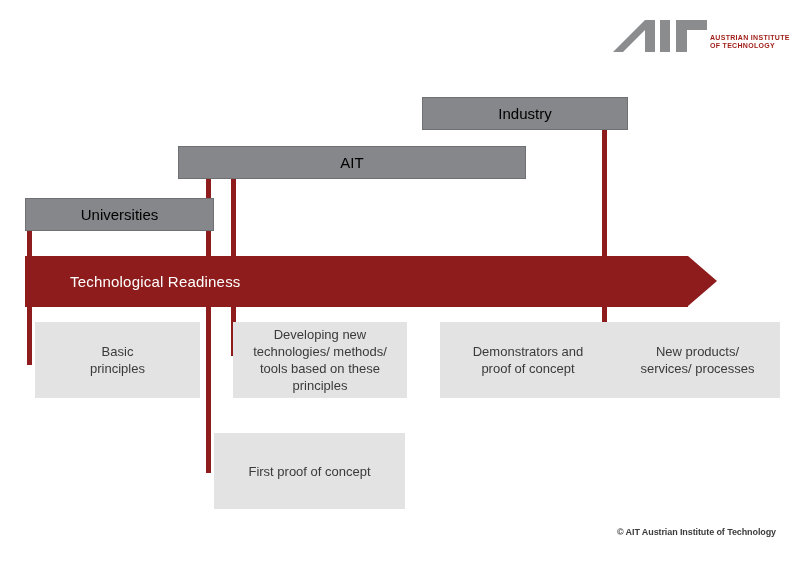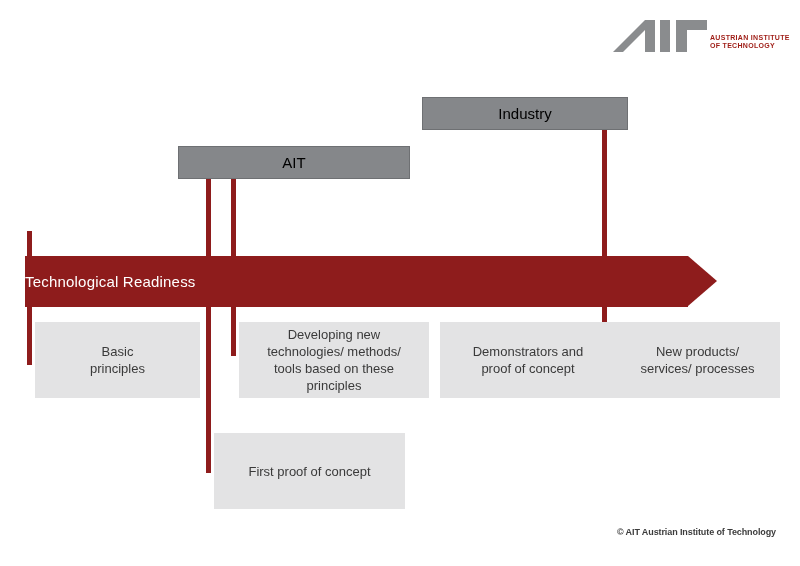--- a/index.html
+++ b/index.html
@@ -28,37 +28,37 @@
     position: absolute;
     height: 33px;
     background: #85878a;
     border: 1px solid #6e7073;
     color: #000000;
     font-size: 15px;
     display: flex; align-items: center; justify-content: center;
     z-index: 3;
   }
   .bar-universities { left: 25px;  top: 198px; width: 189px; }
-  .bar-ait          { left: 178px; top: 146px; width: 232px; }
+  .bar-ait          { left: 178px; top: 146px; width: 348px; }
   .bar-industry     { left: 422px; top: 97px;  width: 206px; }
 
   
   .vline { position: absolute; width: 5px; background: #8e1c1c; z-index: 1; }
   .vline-universities { left: 27px;  top: 231px; height: 134px; }
   .vline-ait-left     { left: 206px; top: 178px; height: 295px; }
   .vline-ait-right    { left: 231px; top: 178px; height: 178px; }
   .vline-industry     { left: 602px; top: 130px; height: 235px; }
 
   
   .arrow-body {
     position: absolute; left: 25px; top: 256px; width: 663px; height: 51px;
     background: #8e1c1c; z-index: 2;
     display: flex; align-items: center;
   }
-  .arrow-label { color: #ffffff; font-size: 15px; letter-spacing: 0.2px; }
+  .arrow-label { color: #ffffff; font-size: 15px; padding-left: 45px; letter-spacing: 0.2px; }
   .arrow-head {
     position: absolute; left: 688px; top: 256px; width: 0; height: 0; z-index: 2;
     border-top: 25.5px solid transparent;
     border-bottom: 25.5px solid transparent;
     border-left: 29px solid #8e1c1c;
   }
 
   
   .stage {
     position: absolute;
@@ -66,21 +66,21 @@
     background: #e3e3e4;
     color: #3a3a3a;
     font-size: 13px;
     line-height: 17px;
     display: flex; align-items: center; justify-content: center;
     text-align: center;
     white-space: pre-line;
     z-index: 2;
   }
   .stage-basic        { left: 35px;  top: 322px; width: 165px; text-align: center; }
-  .stage-developing   { left: 239px; top: 322px; width: 190px; text-align: center; }
+  .stage-developing   { left: 233px; top: 322px; width: 174px; text-align: center; }
   .stage-demonstrators{ left: 440px; top: 322px; width: 176px; }
   .stage-newproducts  { left: 615px; top: 322px; width: 165px; }
   .stage-firstproof   { left: 214px; top: 433px; width: 191px; }
 
   
   .copyright {
     position: absolute; right: 24px; top: 527px;
     color: #3c3c3c; font-size: 9px; font-weight: 700; letter-spacing: -0.1px;
     white-space: nowrap;
     padding-left: 16px;
@@ -103,20 +103,23 @@
       <div>AUSTRIAN INSTITUTE</div>
       <div>OF TECHNOLOGY</div>
     </div>
   </div>
 
   <div class="vline vline-universities"></div>
   <div class="vline vline-ait-left"></div>
   <div class="vline vline-ait-right"></div>
   <div class="vline vline-industry"></div>
 
+  <div class="bar bar-universities">
+    <span>Universities</span>
+  </div>
   <div class="bar bar-ait">
     <span>AIT</span>
   </div>
   <div class="bar bar-industry">
     <span>Industry</span>
   </div>
 
   <div class="arrow-body">
     <span class="arrow-label">Technological Readiness</span>
   </div>

